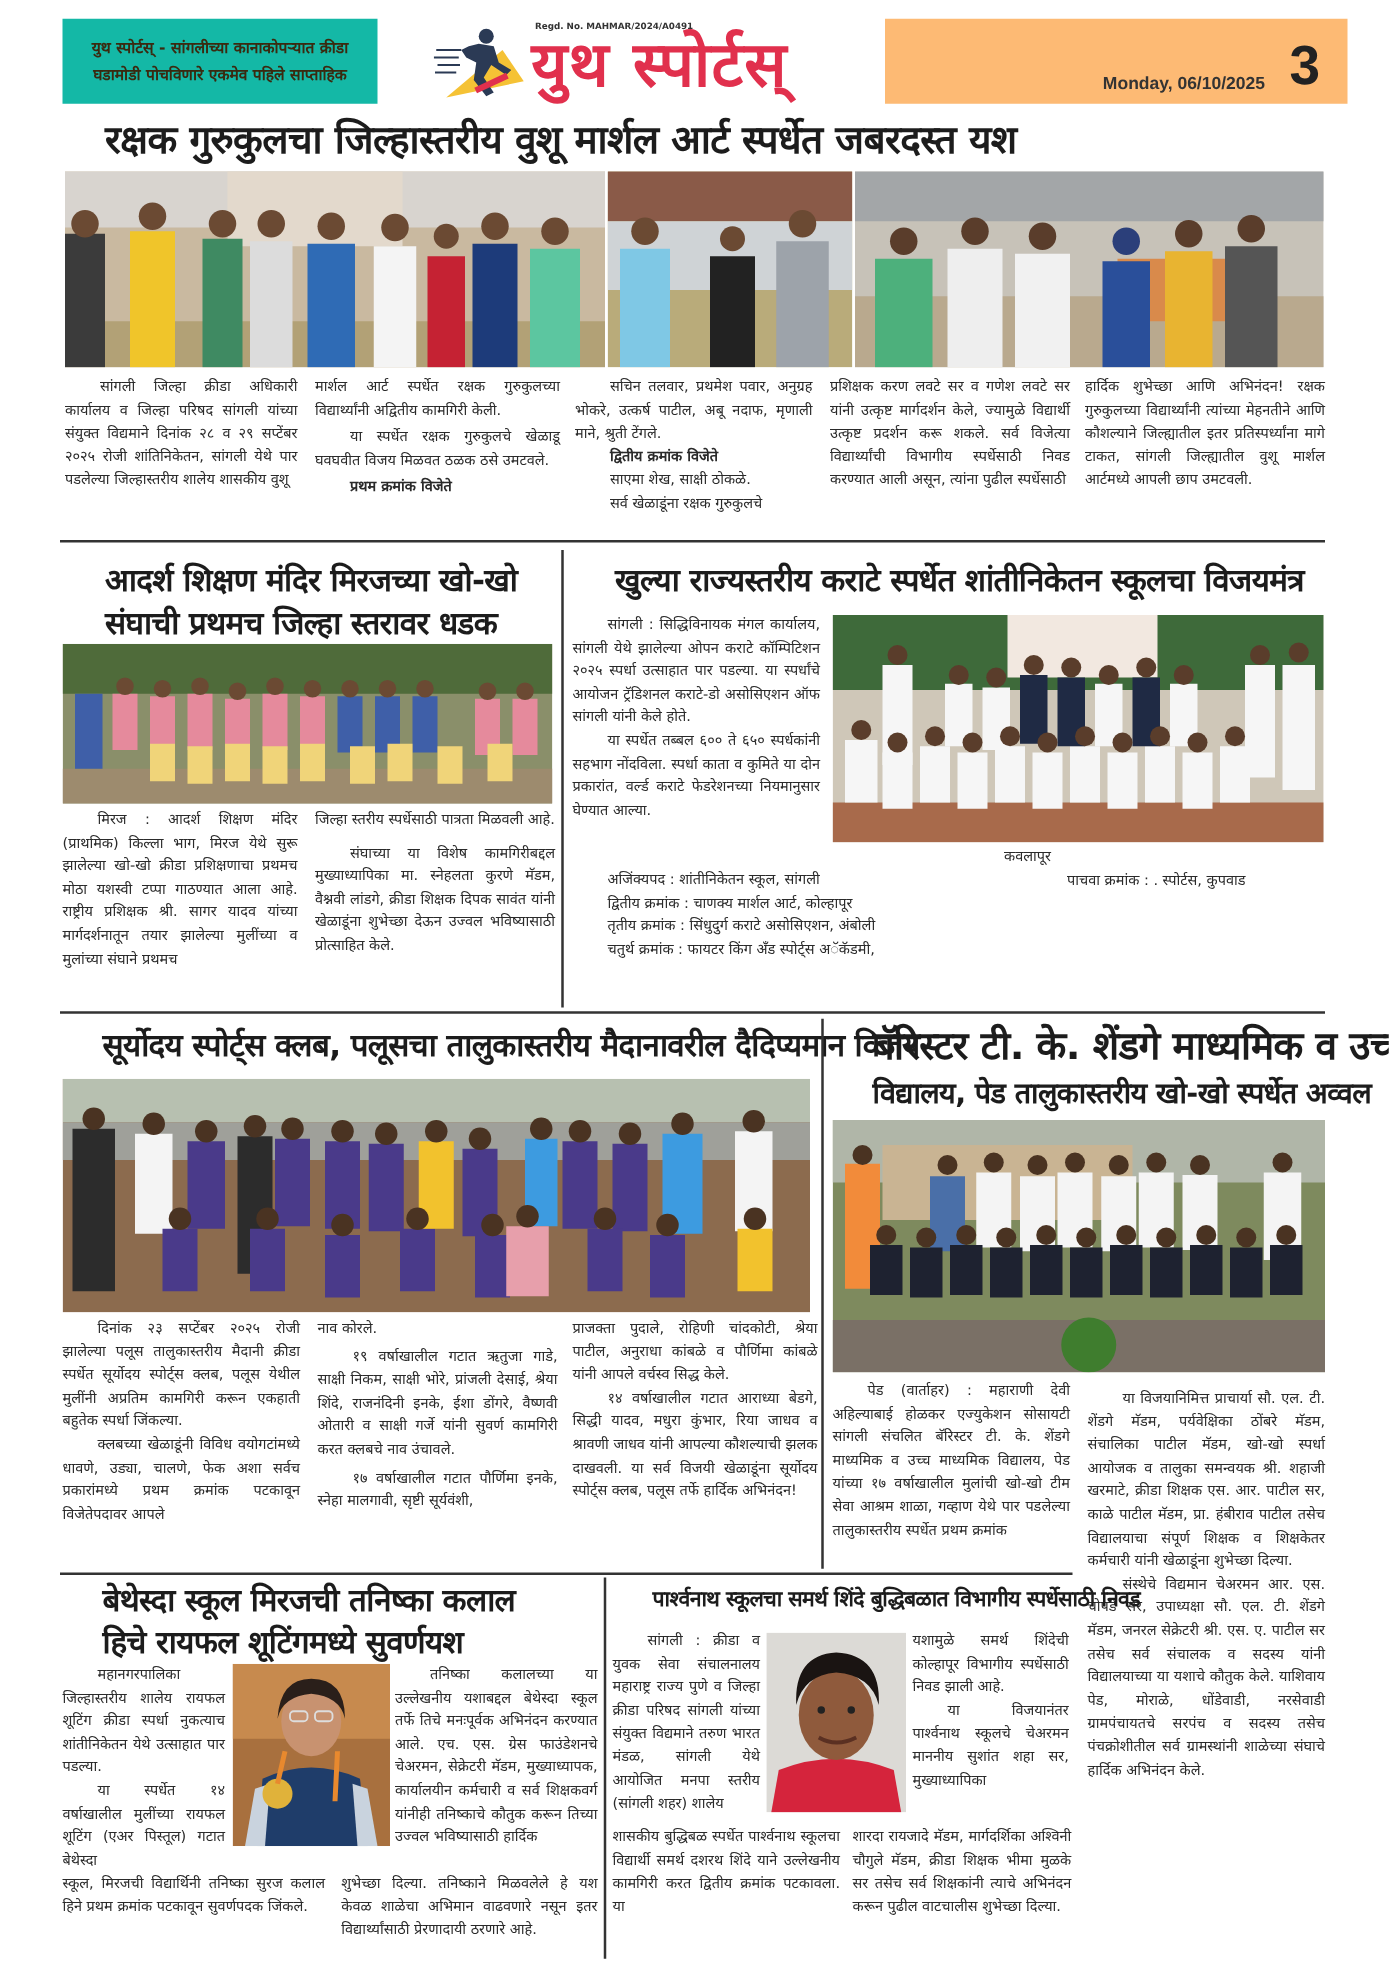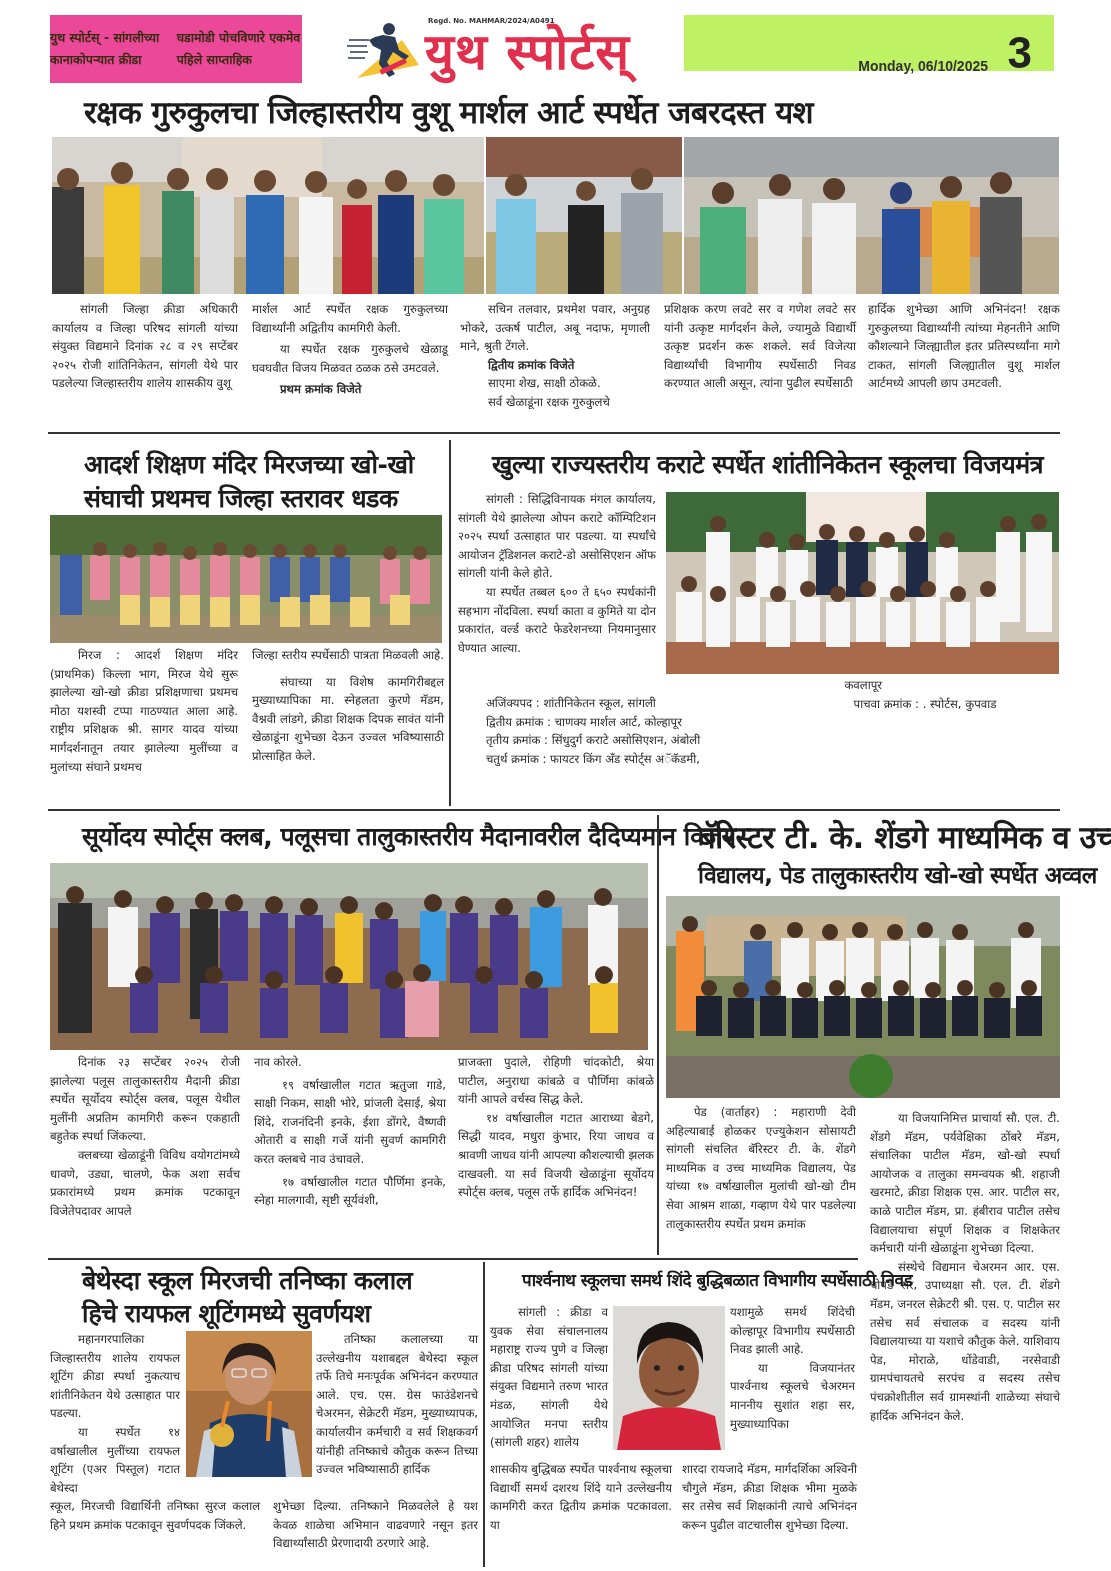--- a/index.html
+++ b/index.html
@@ -2,28 +2,28 @@
 <html><head>
 <meta charset="utf-8">
 <style>
   * { box-sizing: border-box; margin: 0; padding: 0; }
   html, body { width: 1111px; height: 1571px; background: #ffffff; overflow: hidden; }
   body { font-family: "DejaVu Sans", sans-serif; color: #222; position: relative; }
 
   .abs { position: absolute; }
 
   
-  .tagline-box { left: 50px; top: 15px; width: 252px; height: 68px; background: #ec4899;
-    display: flex; flex-direction: row; justify-content: center; align-items: center;
+  .tagline-box { left: 50px; top: 15px; width: 252px; height: 68px; background: #14b8a6;
+    display: flex; flex-direction: column; justify-content: center; align-items: center;
     font-size: 12.5px; font-weight: bold; line-height: 22px; color: #3a2a10; }
   .logo { left: 345px; top: 14px; width: 330px; height: 72px; }
   .logo .runner { position: absolute; left: 2px; top: 6px; width: 80px; height: 60px; }
   .logo .regd { position: absolute; left: 83px; top: 3px; font-size: 7px; font-weight: bold; color: #333; }
   .logo .brand { position: absolute; left: 80px; top: 4px; font-size: 50px; font-weight: bold; color: #e1304d; letter-spacing: 1px; line-height: 68px; font-family: "DejaVu Sans", sans-serif; }
-  .date-box { left: 684px; top: 15px; width: 370px; height: 56px; background: #bef264; }
+  .date-box { left: 708px; top: 15px; width: 370px; height: 68px; background: #fdba74; }
   .date-box .date { position: absolute; right: 66px; top: 43px; font-size: 14px; font-weight: bold; color: #333; font-family: "Liberation Sans", sans-serif; }
   .date-box .page { position: absolute; right: 22px; top: 14px; font-size: 44px; font-weight: bold; color: #222; font-family: "Liberation Sans", sans-serif; line-height: 48px; }
 
   .headline { font-weight: bold; color: #1c1c1c; white-space: nowrap; letter-spacing: -0.5px; font-family: "DejaVu Sans", sans-serif; margin-left: 32px; }
   .h-big { font-size: 31px; line-height: 40px; }
   .h-med { font-size: 25px; line-height: 38px; }
   .h-small { font-size: 17px; line-height: 24px; }
 
   .photo { overflow: hidden; }
   .photo svg { display: block; width: 100%; height: 100%; }
@@ -275,21 +275,21 @@
       <circle cx="172" cy="102" r="8"></circle>
         <circle cx="202" cy="97" r="8"></circle>
         <circle cx="232" cy="102" r="8"></circle>
         <circle cx="262" cy="97" r="8"></circle>
         <circle cx="292" cy="102" r="8"></circle>
         <circle cx="322" cy="97" r="8"></circle>
     </g>
   </svg>
 </div>
 
-<div class="abs col" style="left:762px; top:676px; width:120px; text-align:right;">
+<div class="abs col" style="left:762px; top:676px; width:120px; text-align:center;">
   <p class="noindent">कवलापूर</p>
 </div>
 <div class="abs col" style="left:762px; top:695px; width:298px;">
   <p style="text-align:center;">पाचवा क्रमांक : . स्पोर्टस, कुपवाड</p>
 </div>
 
 <div class="hr" style="left:48px; top:809px; width:1012px;"></div>
 
 <div class="abs headline h-med" style="left:50px; top:818px;">सूर्योदय स्पोर्ट्स क्लब, पलूसचा तालुकास्तरीय मैदानावरील दैदिप्यमान विजय</div>
 

